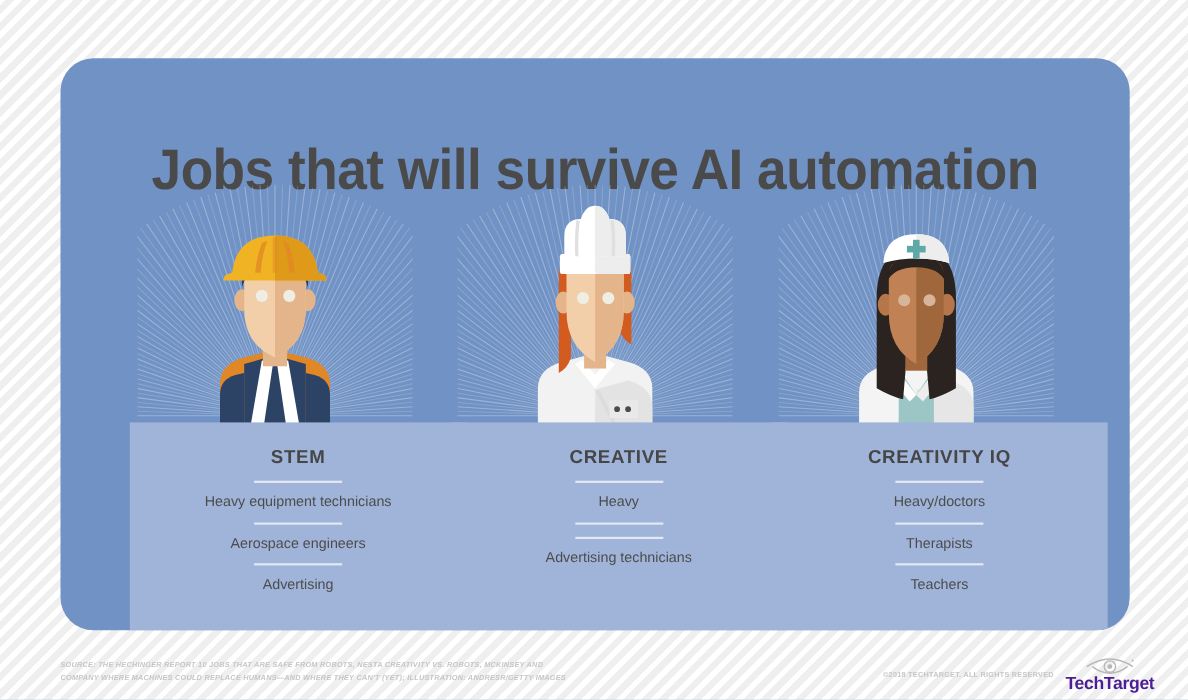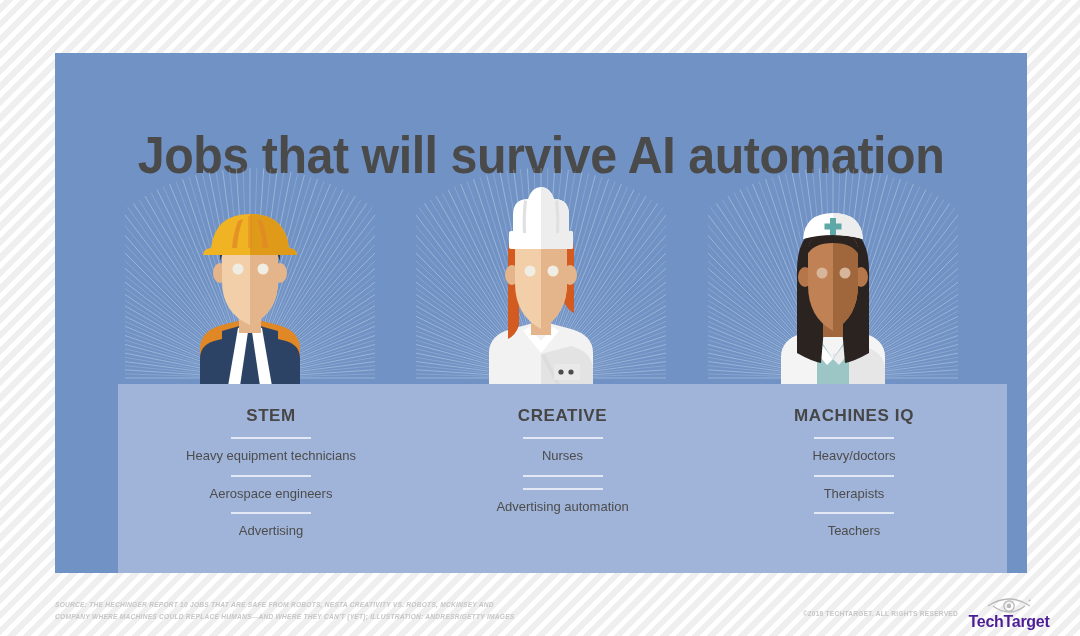--- a/index.html
+++ b/index.html
@@ -24,20 +24,21 @@
 
   
   #panel {
     position: absolute;
     left: 55px;
     top: 53px;
     width: 972px;
     height: 520px;
     background: #7092c4;
     overflow: hidden;
+    border-radius: 30px;
   }
 
   #title {
     position: absolute;
     left: 0;
     top: 72px;
     width: 100%;
     text-align: center;
     font-family: "Liberation Sans Narrow", "Liberation Sans", sans-serif;
     font-size: 52px;
@@ -471,24 +472,24 @@
           <path d="M52 52 V34 q0 -16 15 -16 q4 -12 13 -12 q9 0 13 12 q15 0 15 16 v18 Z" fill="#ffffff"></path>
           <path d="M80 6 q9 0 13 12 q15 0 15 16 v18 H80 Z" fill="#ededed"></path>
           <path d="M66 20 q-2 16 -1 32 h-3 q-1 -18 1 -33 Z" fill="#e0e0e0"></path>
           <path d="M94 20 q2 16 1 32 h3 q1 -18 -1 -33 Z" fill="#e0e0e0"></path>
         </svg>
       </div>
 
       <div class="card">
         <div class="card-title">CREATIVE</div>
         <div class="divider"></div>
-        <div class="card-item">Nurses</div>
-        <div class="divider"></div>
-        <div class="divider"></div>
-        <div class="card-item">Advertising automation</div>
+        <div class="card-item">Heavy</div>
+        <div class="divider"></div>
+        <div class="divider"></div>
+        <div class="card-item">Advertising technicians</div>
       </div>
     </div>
 
     <div class="column">
 
       <div class="burst">
         <svg width="250" height="220" viewBox="0 0 250 220">
           <g id="rays3">
               <line x1="99.0" y1="212.0" x2="-85.0" y2="212.0" stroke="#ffffff" stroke-width="1" opacity="0.3"></line>
               <line x1="99.0" y1="211.1" x2="-84.9" y2="205.1" stroke="#ffffff" stroke-width="1" opacity="0.17"></line>
@@ -619,21 +620,21 @@
 
           <path d="M50 58 q2 -26 30 -26 q28 0 30 26 q-30 -8 -60 0 Z" fill="#ffffff"></path>
           <path d="M80 32 q28 0 30 26 q-15 -4 -30 -4 Z" fill="#ededed"></path>
 
           <rect x="77" y="37" width="6" height="17" fill="#5fa8a8"></rect>
           <rect x="71.5" y="42.5" width="17" height="6" fill="#5fa8a8"></rect>
         </svg>
       </div>
 
       <div class="card">
-        <div class="card-title">MACHINES IQ</div>
+        <div class="card-title">CREATIVITY IQ</div>
         <div class="divider"></div>
         <div class="card-item">Heavy/doctors</div>
         <div class="divider"></div>
         <div class="card-item">Therapists</div>
         <div class="divider"></div>
         <div class="card-item">Teachers</div>
       </div>
     </div>
 
   </div>

